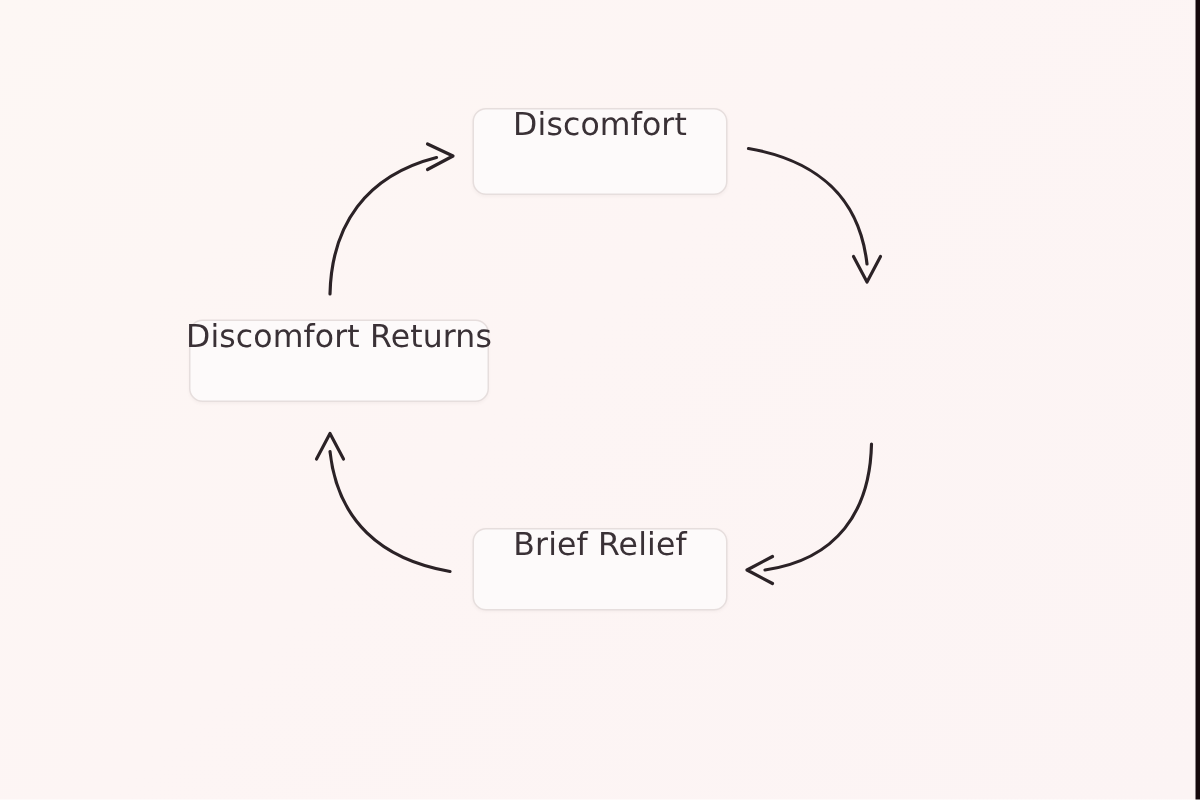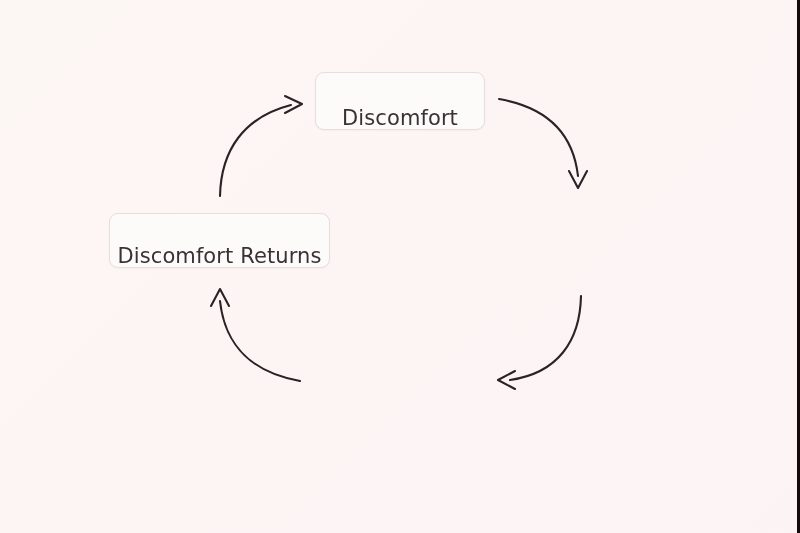--- a/index.html
+++ b/index.html
@@ -27,37 +27,37 @@
     width: 800px;
     height: 533px;
   }
   .node {
     position: absolute;
     box-sizing: border-box;
     background: #fdfafa;
     border: 1px solid #e6dedd;
     border-radius: 9px;
     display: flex;
-    align-items: flex-end;
+    align-items: flex-start;
     justify-content: center;
     box-shadow: 0 1px 2px rgba(120, 100, 100, 0.05);
   }
   .node-label {
     font-family: "DejaVu Sans", sans-serif;
     font-size: 21px;
     font-weight: 400;
     letter-spacing: 0.1px;
     color: #3a3136;
     white-space: nowrap;
     line-height: 1;
   }
   #node-discomfort   { left: 315px; top: 72px;  width: 170px; height: 58px; }
   #node-reassurance  { left: 458px; top: 213px; width: 247px; height: 55px; }
   #node-relief       { left: 315px; top: 352px; width: 170px; height: 55px; }
-  #node-returns      { left: 109px; top: 213px; width: 221px; height: 55px; }
+  #node-returns      { left: 126px; top: 213px; width: 200px; height: 55px; }
 </style>
 </head>
 <body>
 
 <div id="canvas">
 
   <svg id="arrow-layer" viewBox="0 0 800 533" xmlns="http://www.w3.org/2000/svg">
 
     <g>
       <path d="M 499 99 C 545 107, 573 132, 578 176" fill="none" stroke="#2b2226" stroke-width="2.1" stroke-linecap="round"></path>
@@ -78,18 +78,21 @@
       <path d="M 220 196 C 221 150, 244 117, 291 105" fill="none" stroke="#2b2226" stroke-width="2.1" stroke-linecap="round"></path>
       <path d="M 285 96 L 302 104 L 285 113" fill="none" stroke="#2b2226" stroke-width="2.1" stroke-linecap="round" stroke-linejoin="round"></path>
     </g>
   </svg>
 
   <div class="node" id="node-discomfort">
     <span class="node-label">Discomfort</span>
   </div>
 
 
+  <div class="node" id="node-relief">
+    <span class="node-label">Brief Relief</span>
+  </div>
 
   <div class="node" id="node-returns">
     <span class="node-label">Discomfort Returns</span>
   </div>
 
 </div>
 
 </body></html>

